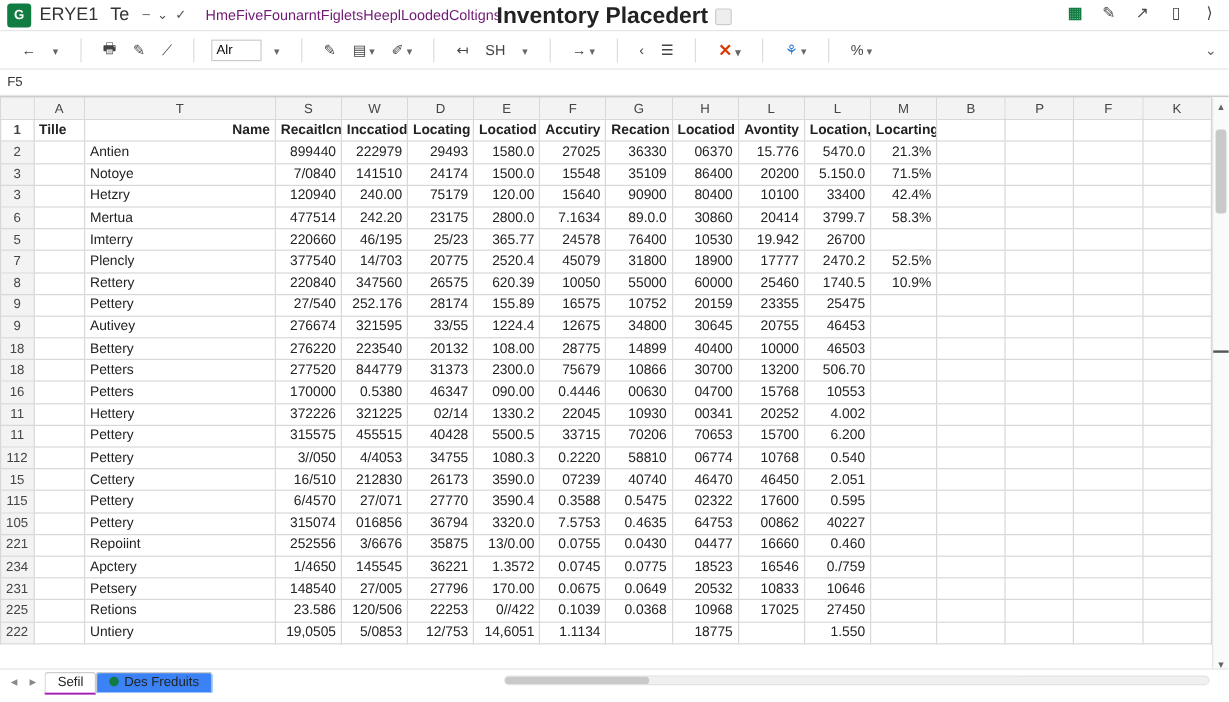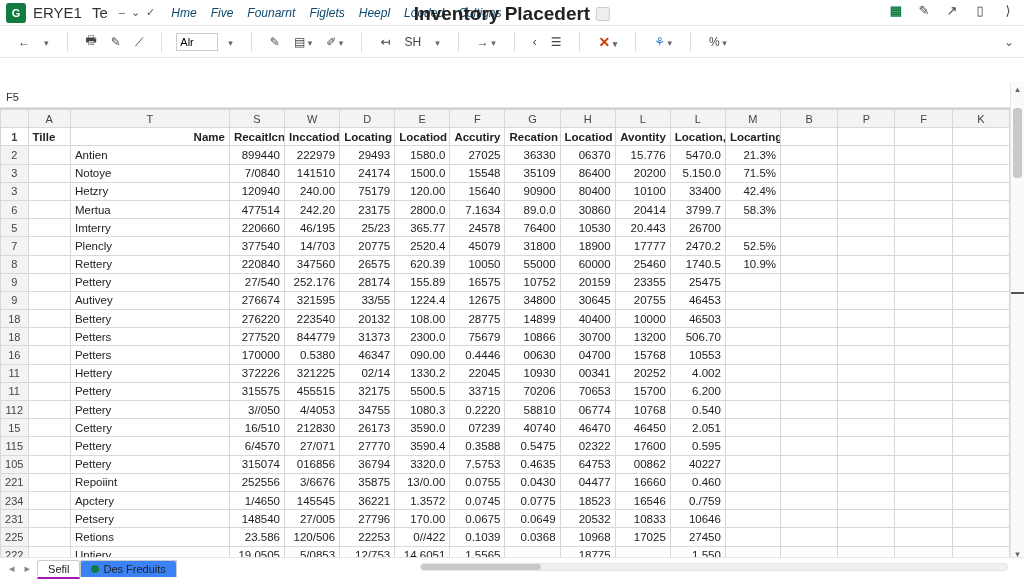--- a/index.html
+++ b/index.html
@@ -28,25 +28,23 @@
     border-radius: 3px;
     color: #fff;
     display: flex; align-items: center; justify-content: center;
     font-weight: bold;
     font-size: 11px;
   }
   .topbar .ql { font-size: 15px; color: #333; padding: 0 3px; }
   .topbar .qicons { display:flex; gap:6px; color:#555; font-size:11px; margin-left:4px;}
   .menubar {
     display: flex;
-    gap: 14px;
     margin-left: 12px;
     font-size: 12px;
-    color: #0c4a6e;
-    font-style: italic;
+    color: #701a75;
   }
   .menubar span { cursor: default; }
   .doc-title {
     position: absolute;
     left: 50%; transform: translateX(-50%);
     top: 3px;
     font-weight: 600;
     font-size: 19px;
     color: #222;
     display: flex; align-items: center; gap: 6px;
@@ -76,21 +74,20 @@
   .toolbar .sep { width:1px; height:20px; background:#ddd; }
   .toolbar .drop::after { content:" ▾"; font-size:9px; color:#666;}
   .toolbar .btn { padding:2px 4px; }
   .toolbar .redx { color:#d83b01; font-weight:bold; font-size:14px;}
   .toolbar input.fnt { width:42px; border:1px solid #ccc; height:18px; font-size:11px; padding:0 3px;}
   .toolbar .chev { position:absolute; right:10px; color:#666; font-size:12px;}
   
   .namebox-row {
     display:flex; align-items:center; height:22px; padding:0 6px; gap:6px; border-bottom:1px solid #e5e5e5;
     font-size:11px;
-    margin-top:28px;
   }
   .namebox { width:48px; border:none; color:#333; font-size:11px; }
   
   .grid-wrap {
     position:relative;
     height:480px;
     overflow:hidden;
     border-top:1px solid #ccc;
   }
   table.sheet { border-collapse:collapse; width:1010px; table-layout:fixed; font-size:11.5px;}
@@ -386,21 +383,21 @@
           <td class="rowhead">5</td>
           <td></td>
           <td>Imterry</td>
           <td class="num">220660</td>
           <td class="num">46/195</td>
           <td class="num">25/23</td>
           <td class="num">365.77</td>
           <td class="num">24578</td>
           <td class="num">76400</td>
           <td class="num">10530</td>
-          <td class="num">20.443</td>
+          <td class="num">19.942</td>
           <td class="num">26700</td>
           <td class="num"></td>
           <td></td>
           <td></td>
           <td></td>
           <td></td>
         </tr>
         <tr>
           <td class="rowhead">7</td>
           <td></td>
@@ -552,21 +549,21 @@
           <td></td>
           <td></td>
           <td></td>
         </tr>
         <tr>
           <td class="rowhead">11</td>
           <td></td>
           <td>Pettery</td>
           <td class="num">315575</td>
           <td class="num">455515</td>
-          <td class="num">32175</td>
+          <td class="num">40428</td>
           <td class="num">5500.5</td>
           <td class="num">33715</td>
           <td class="num">70206</td>
           <td class="num">70653</td>
           <td class="num">15700</td>
           <td class="num">6.200</td>
           <td class="num"></td>
           <td></td>
           <td></td>
           <td></td>
@@ -725,21 +722,21 @@
           <td></td>
         </tr>
         <tr>
           <td class="rowhead">222</td>
           <td></td>
           <td>Untiery</td>
           <td class="num">19,0505</td>
           <td class="num">5/0853</td>
           <td class="num">12/753</td>
           <td class="num">14,6051</td>
-          <td class="num">1.5565</td>
+          <td class="num">1.1134</td>
           <td class="num"></td>
           <td class="num">18775</td>
           <td class="num"></td>
           <td class="num">1.550</td>
           <td class="num"></td>
           <td></td>
           <td></td>
           <td></td>
           <td></td>
         </tr>

